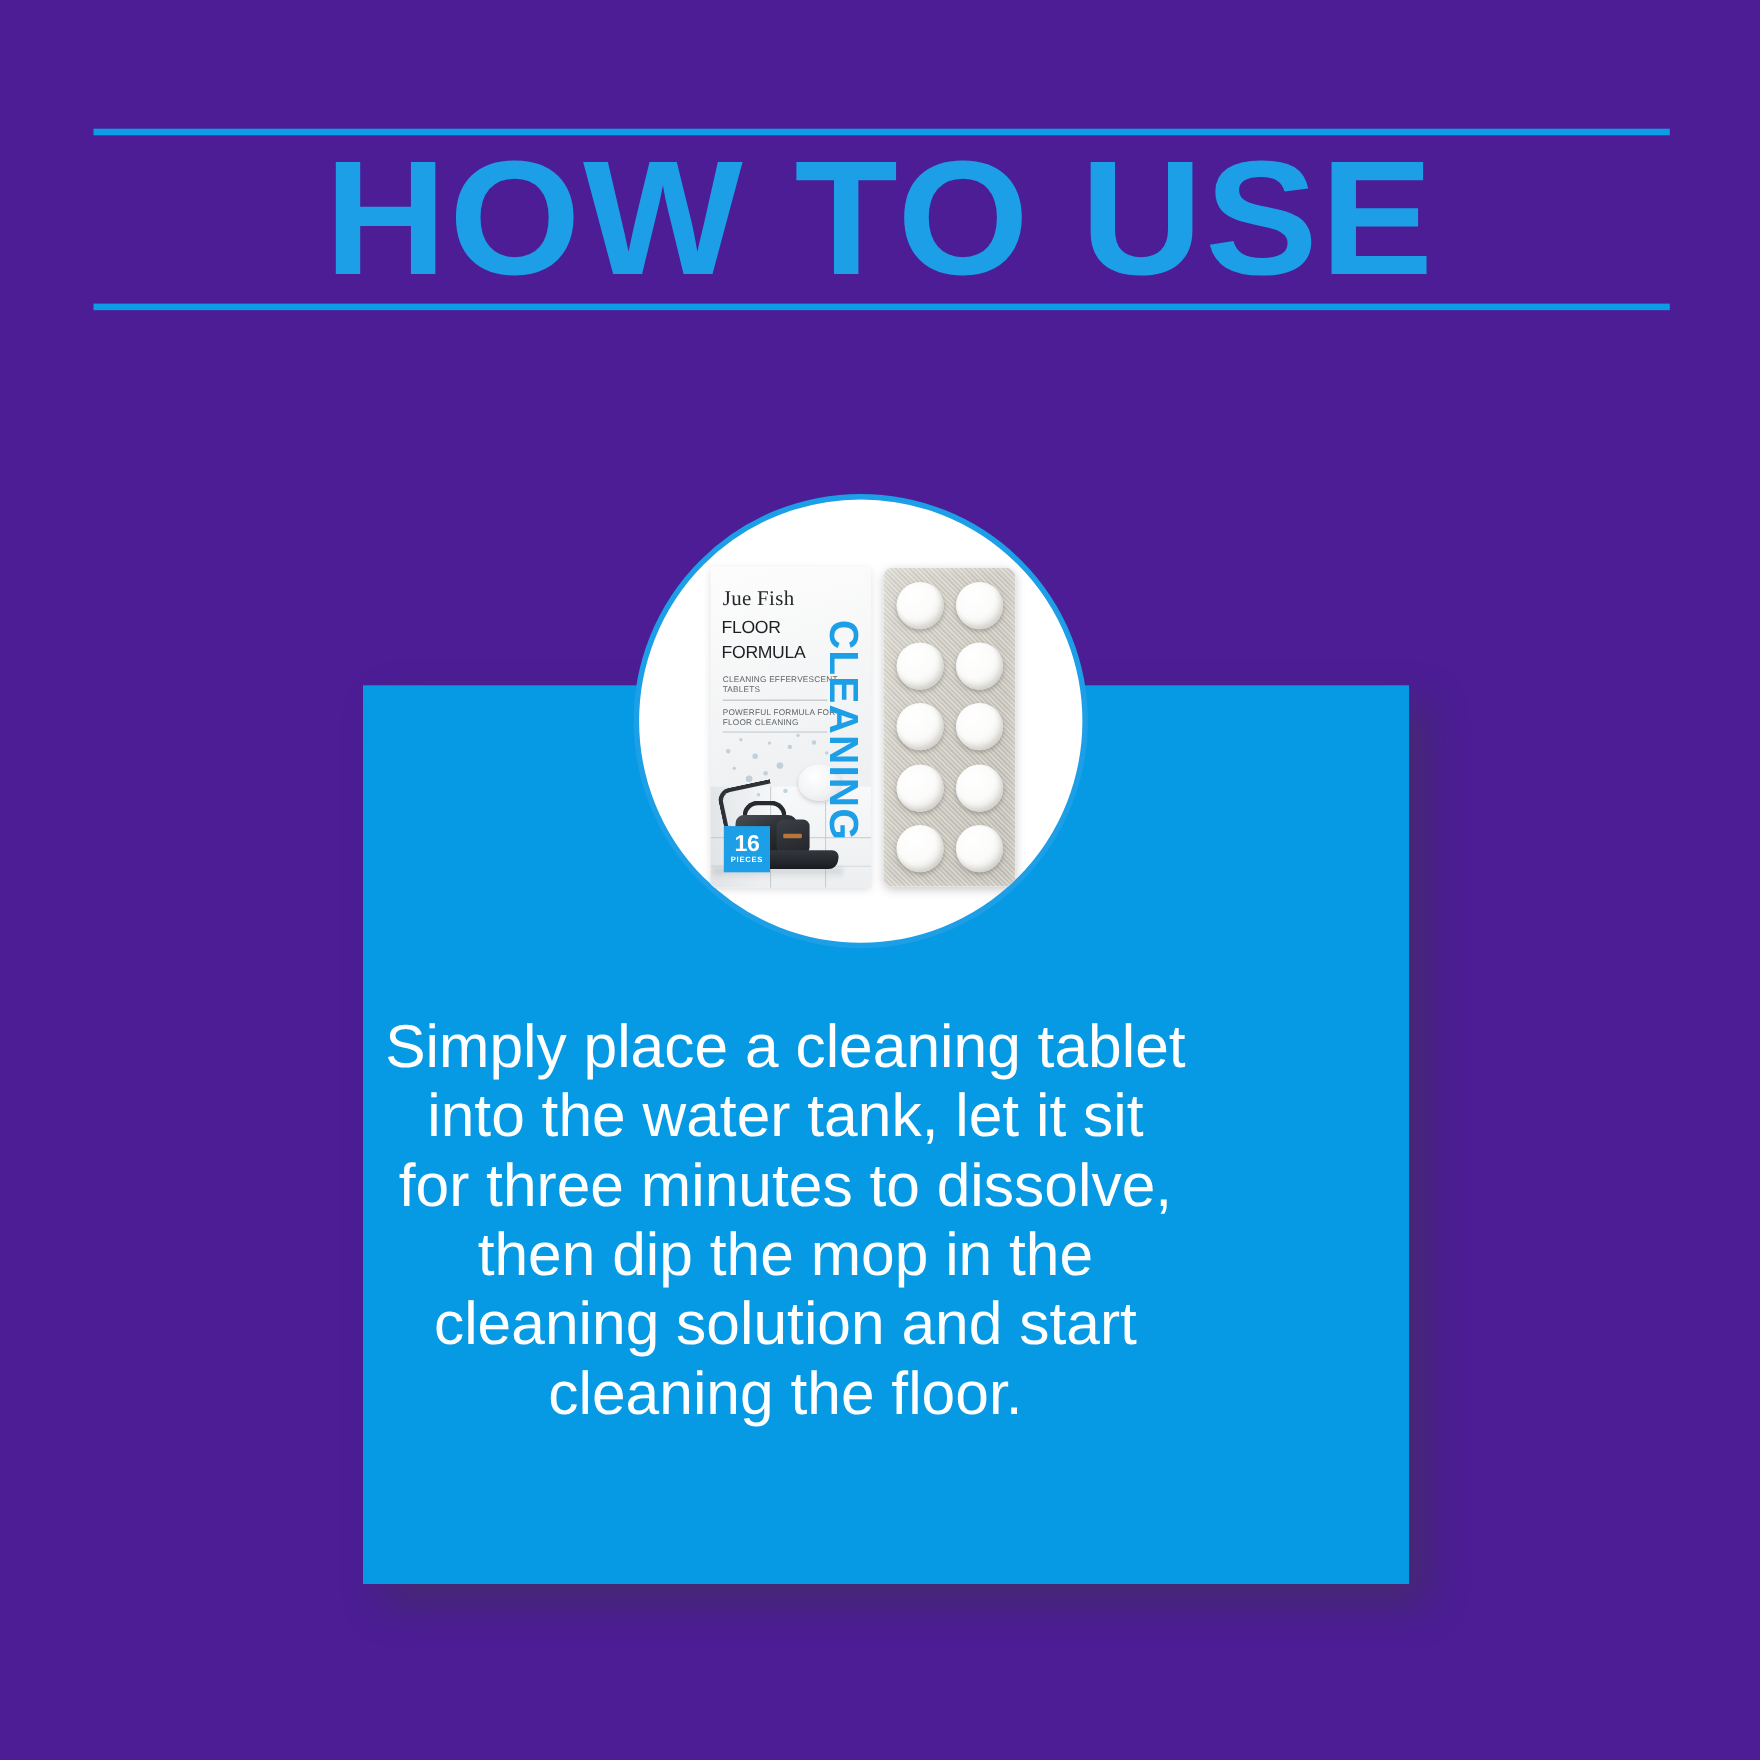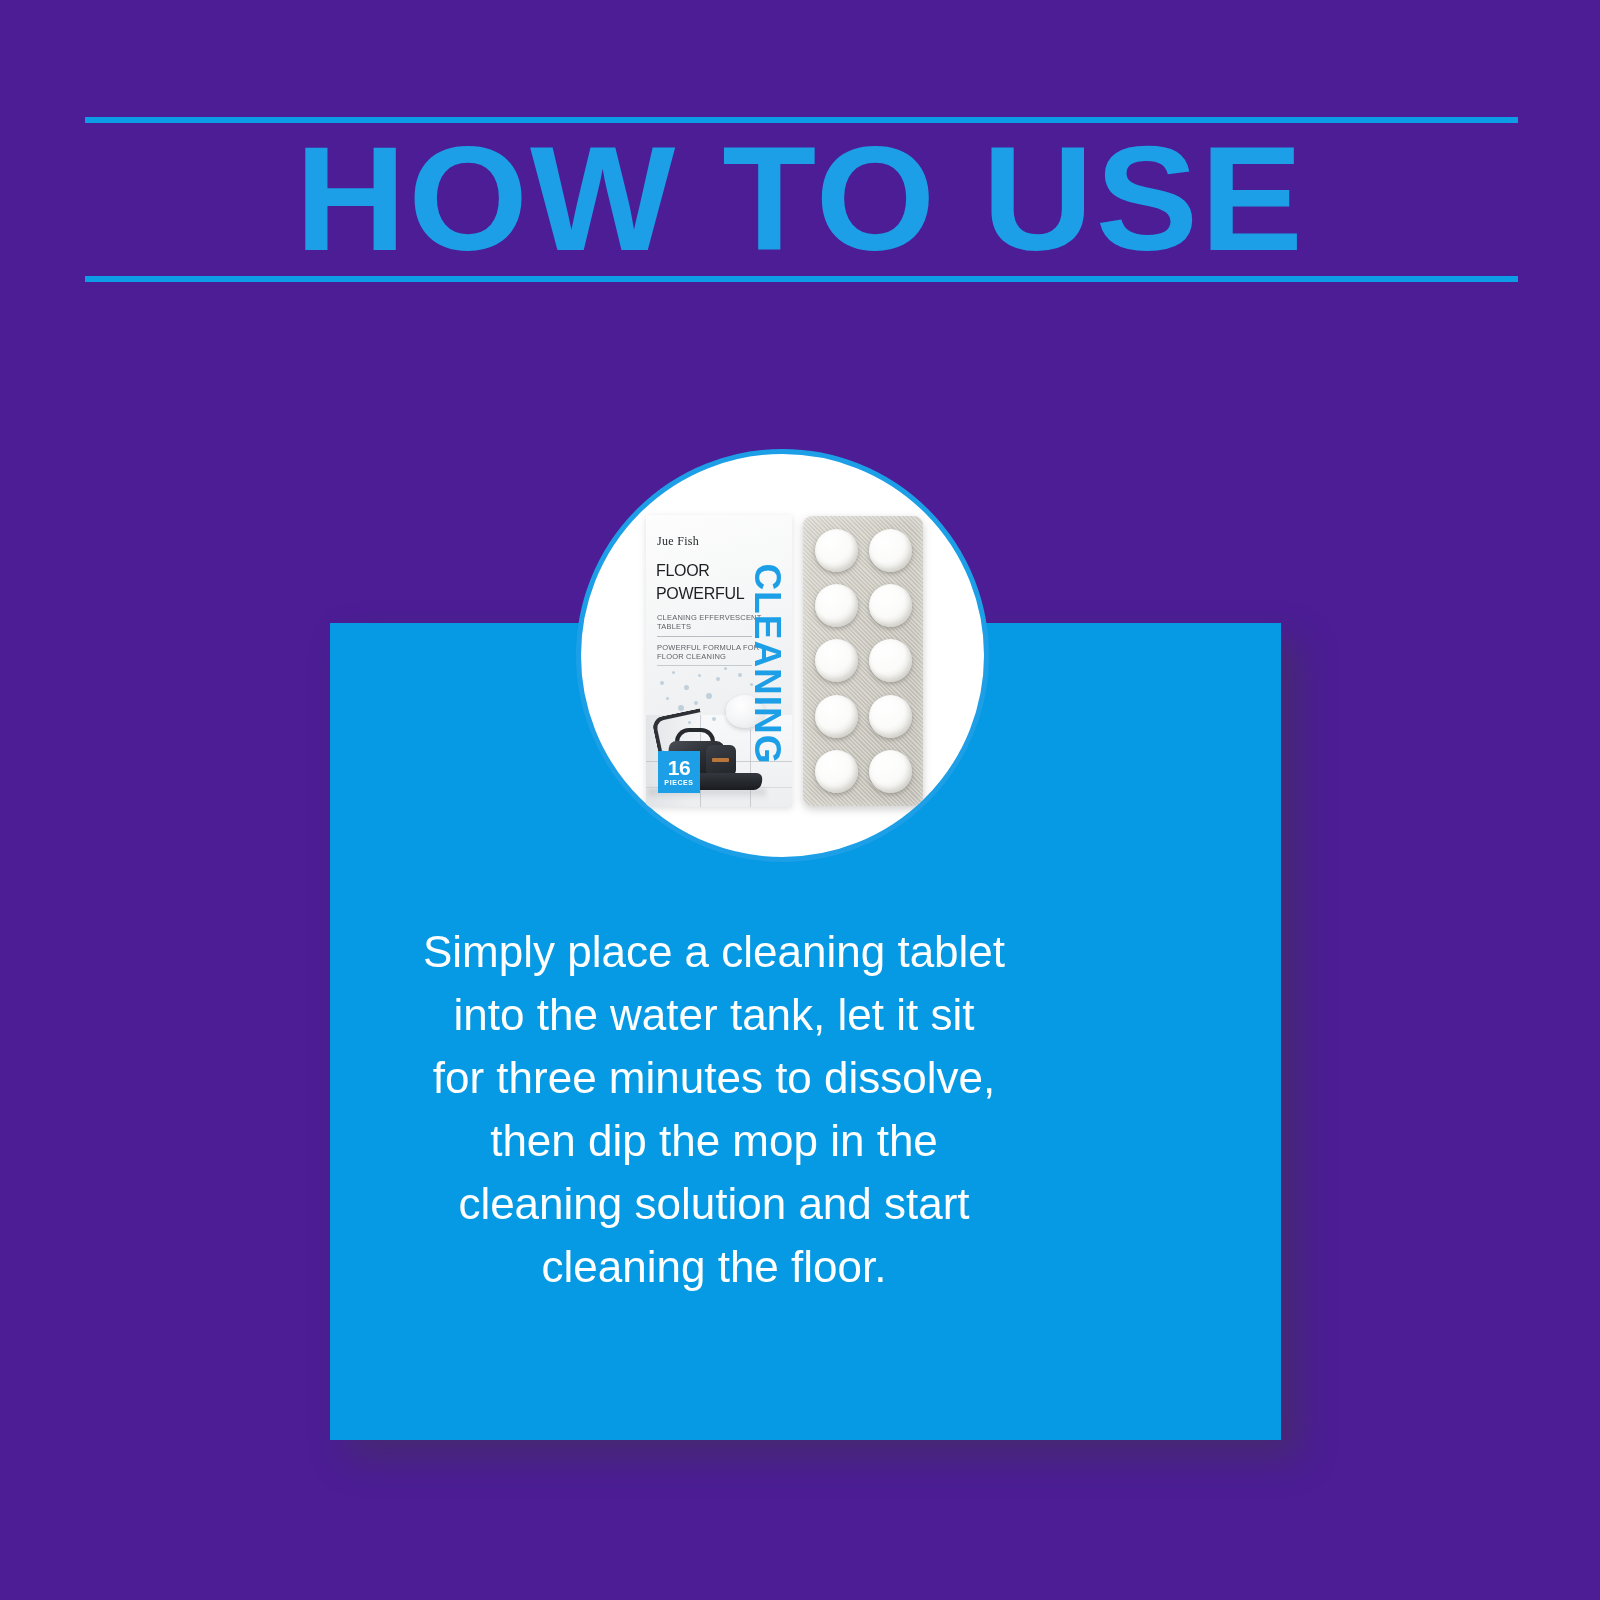--- a/index.html
+++ b/index.html
@@ -62,21 +62,21 @@
 
   .panel-text {
     position: absolute;
     left: 330px;
     top: 920px;
     width: 768px;
     text-align: center;
     color: #ffffff;
     font-family: "Liberation Sans", sans-serif;
     font-weight: 300;
-    font-size: 44px;
+    font-size: 55px;
     line-height: 63px;
     letter-spacing: 0px;
     white-space: pre-line;
   }
 
   
   .product-circle {
     position: absolute;
     left: 576px;
     top: 449px;
@@ -110,21 +110,21 @@
   }
   .prod-box-inner {
     position: absolute;
     inset: 0;
   }
   .brand {
     position: absolute;
     left: 11px;
     top: 19px;
     font-family: "Liberation Serif", serif;
-    font-size: 12px;
+    font-size: 19px;
     color: #26282b;
     letter-spacing: 0.3px;
   }
   .prodname {
     position: absolute;
     left: 10px;
     top: 44px;
     font-family: "Liberation Sans", sans-serif;
     font-size: 16px;
     line-height: 23px;
@@ -451,21 +451,21 @@
             <div class="m-body2"></div>
             <div class="m-label"></div>
             <div class="m-head"></div>
             <div class="m-wheel"></div>
           </div>
 
           <div class="brand nosel">Jue Fish</div>
 
           <div class="prodname nosel">
             <div>FLOOR</div>
-            <div>POWERFUL</div>
+            <div>FORMULA</div>
           </div>
 
           <div class="prodsub nosel">CLEANING EFFERVESCENT TABLETS</div>
 
           <div class="box-divider"></div>
 
           <div class="prodtag nosel">POWERFUL FORMULA FOR FLOOR CLEANING</div>
 
           <div class="box-divider2"></div>
 

